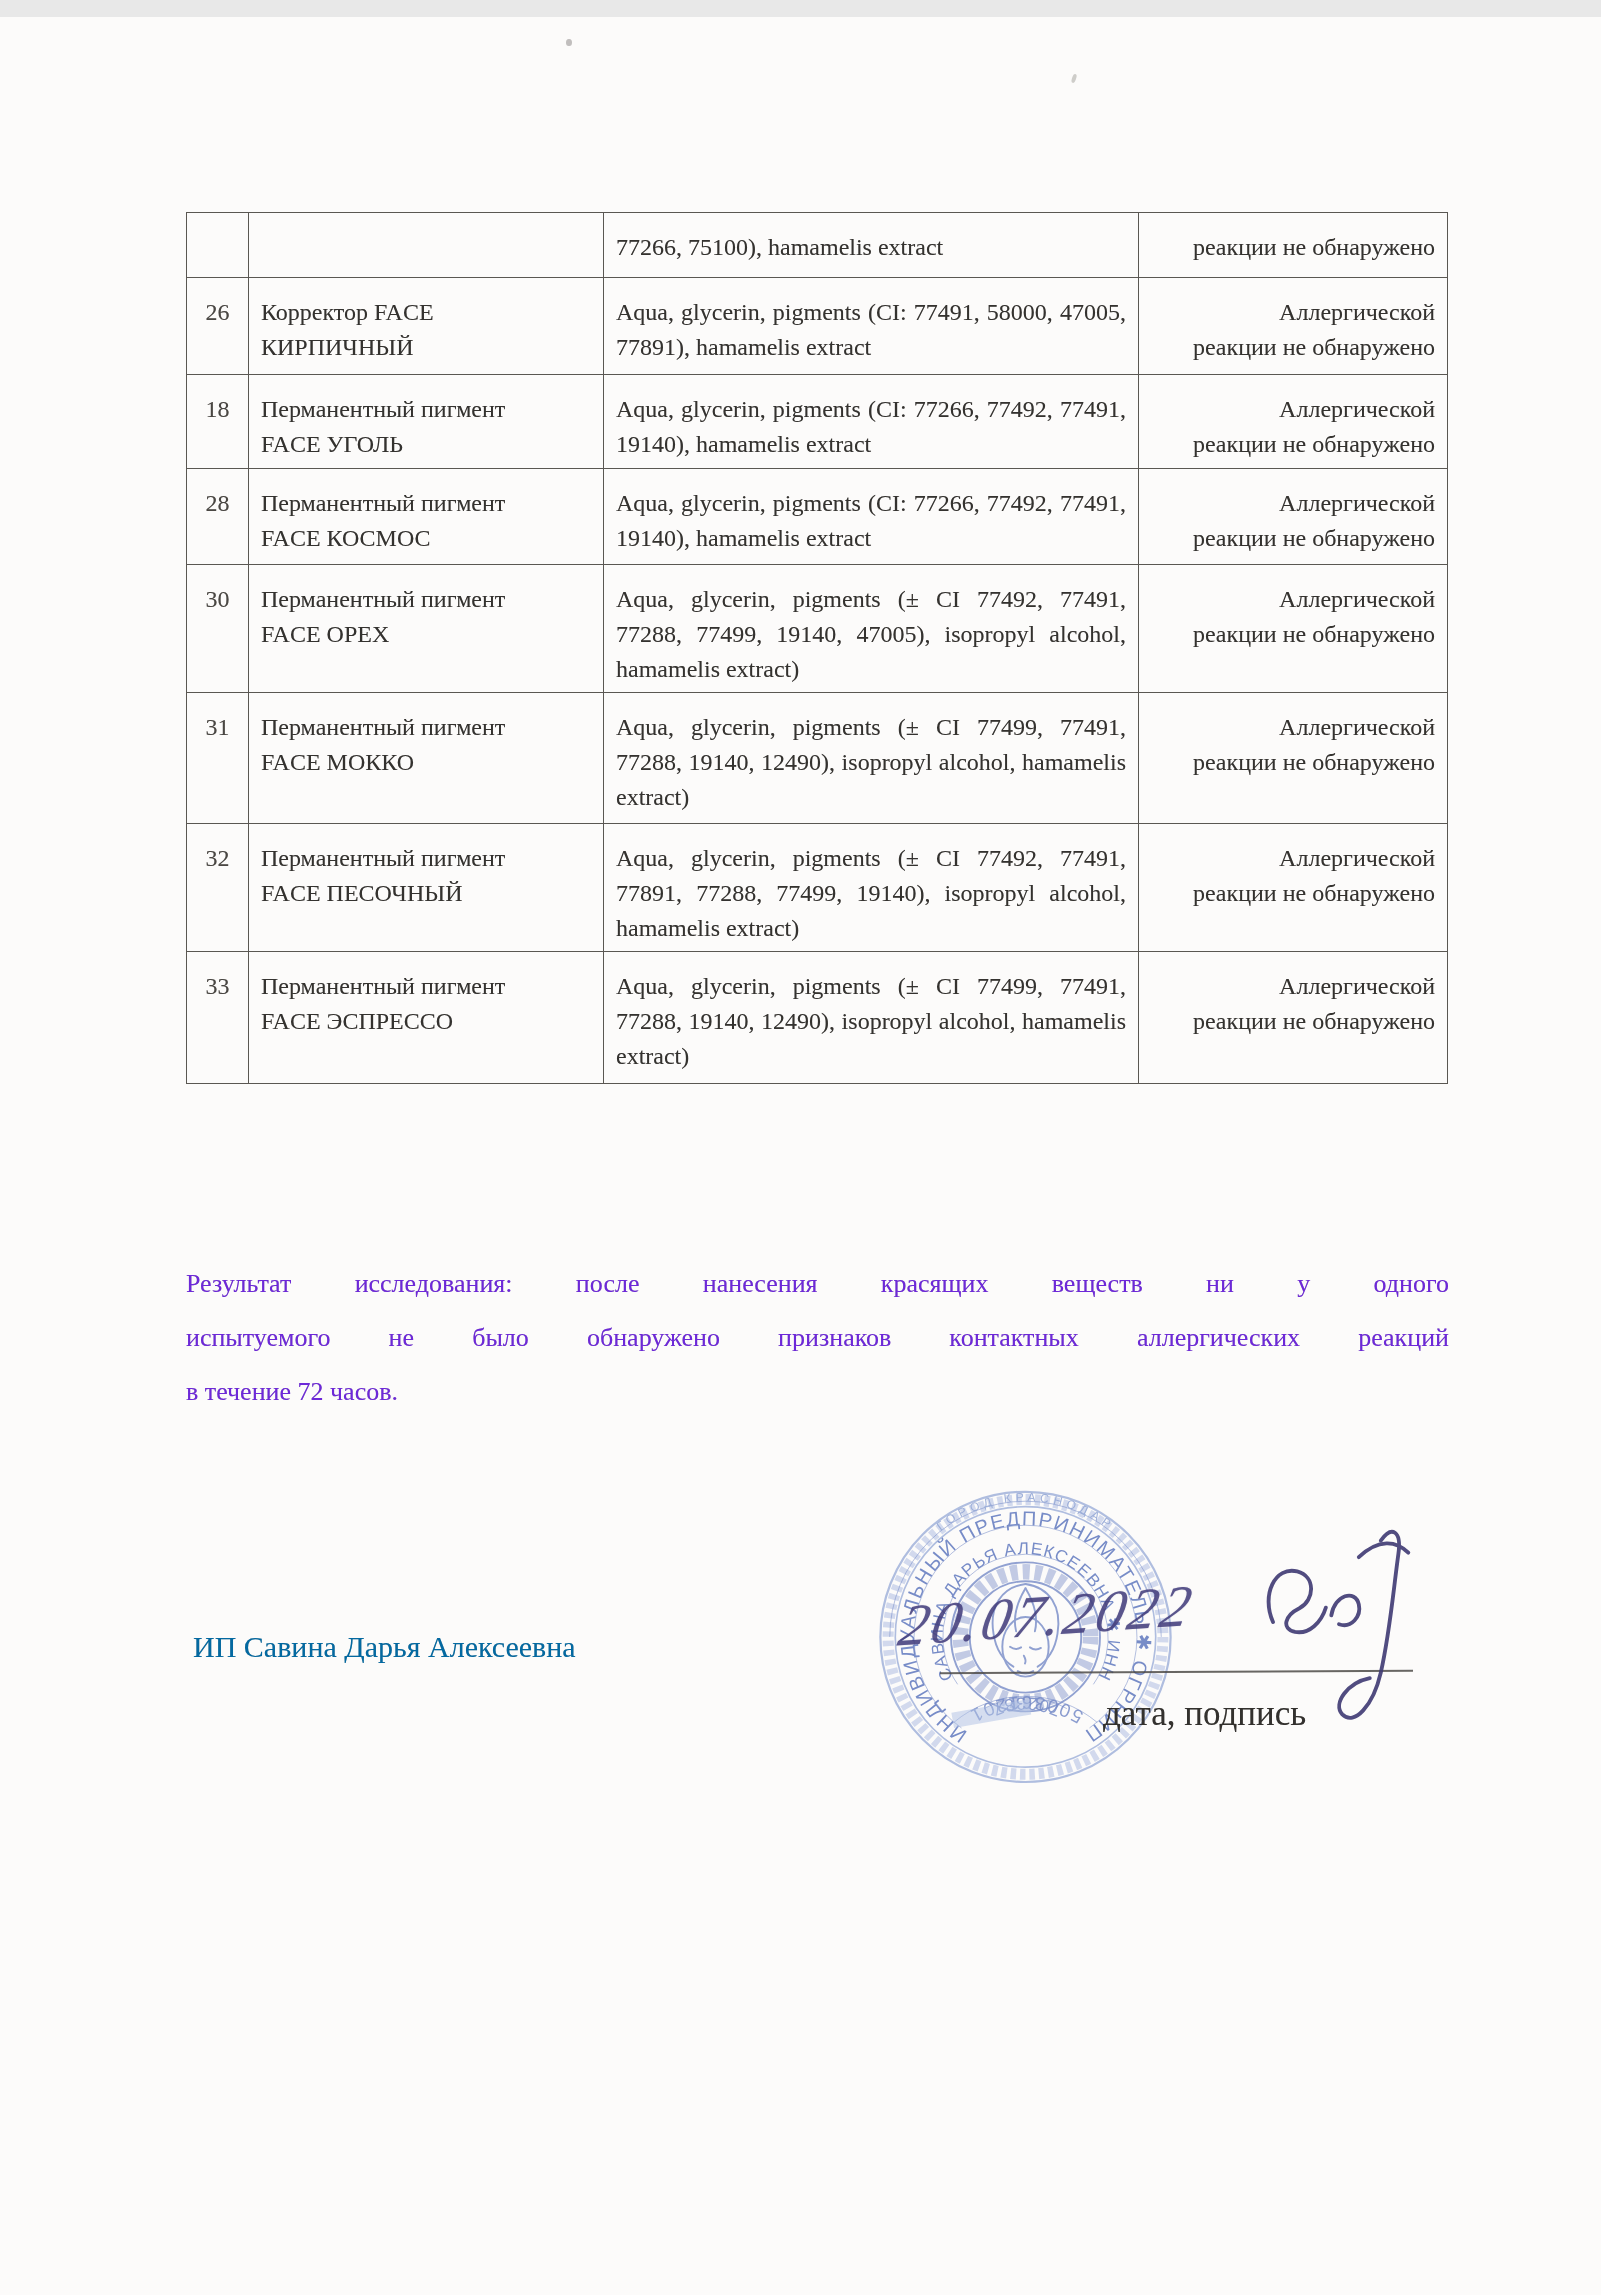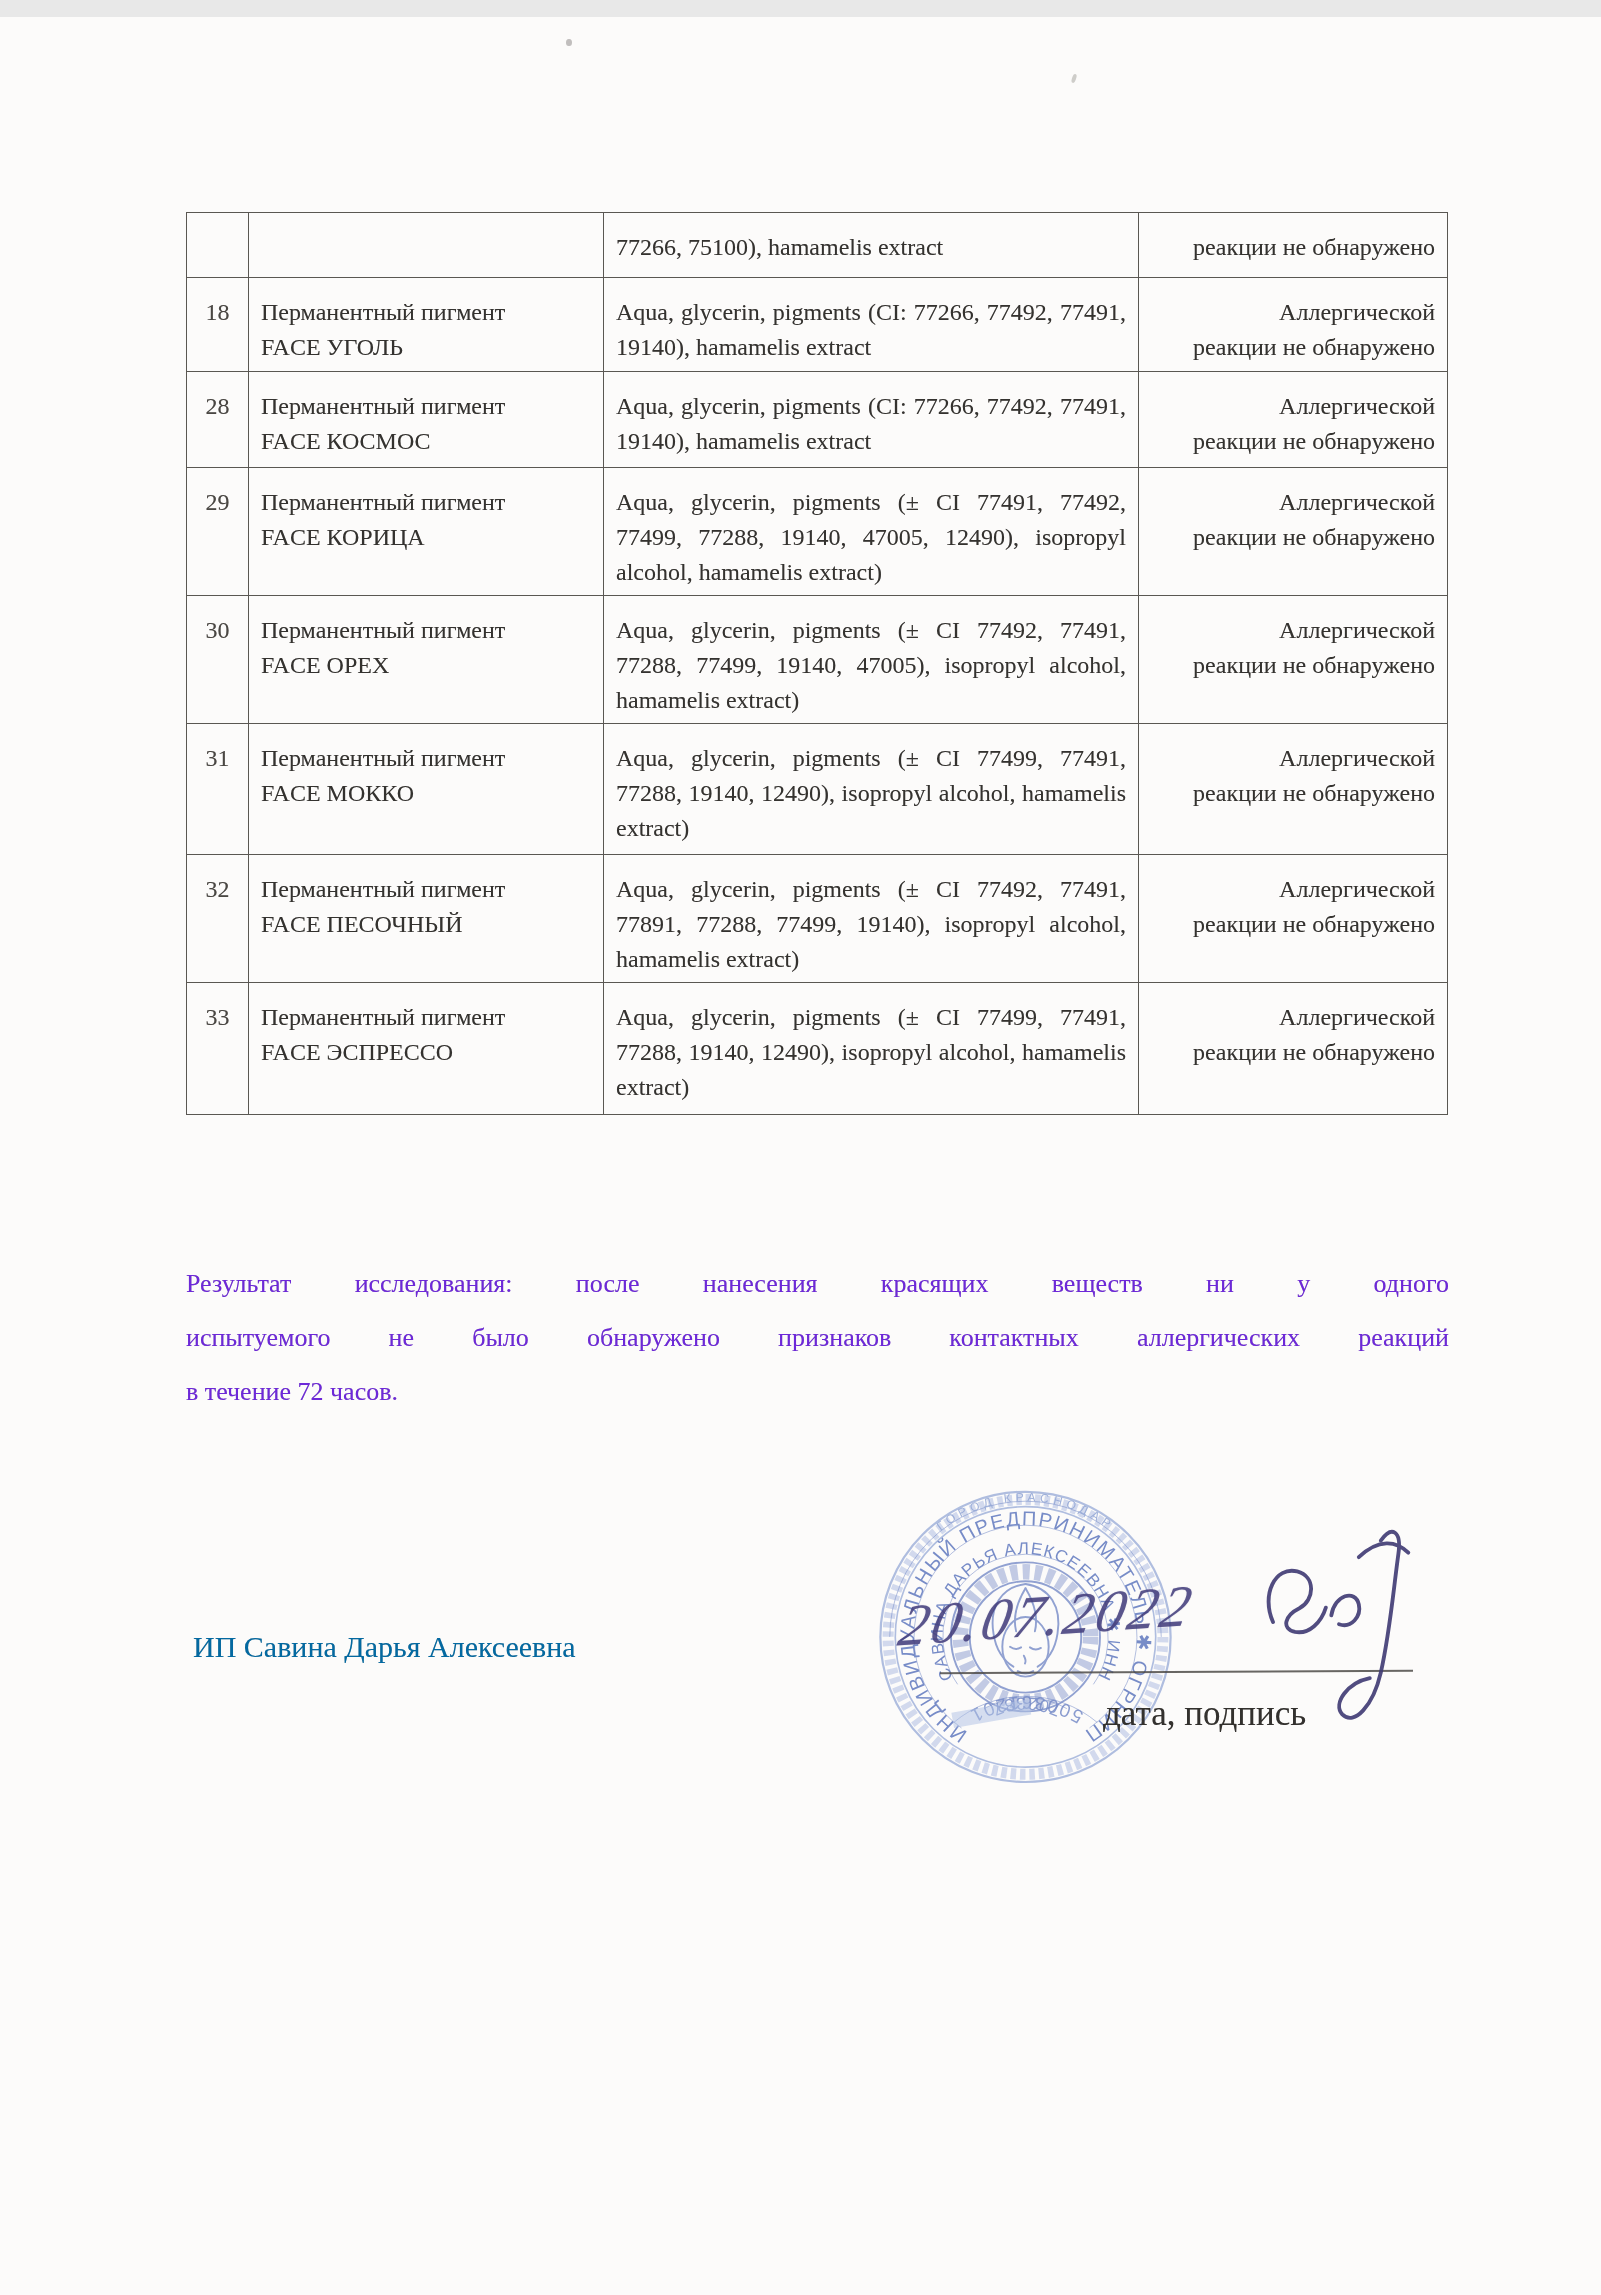--- a/index.html
+++ b/index.html
@@ -85,41 +85,41 @@
         <col style="width:535px">
         <col style="width:309px">
     </colgroup>
     <tbody>
         <tr style="height:65px">
       <td class="num"></td>
       <td class="name"></td>
       <td class="ingr">77266, 75100), hamamelis extract</td>
       <td class="res">реакции не обнаружено</td>
     </tr>
+    <tr style="height:97px">
+      <td class="num">26</td>
+      <td class="name">Корректор FACE
+КИРПИЧНЫЙ</td>
+      <td class="ingr">Aqua, glycerin, pigments (CI: 77491, 58000, 47005, 77891), hamamelis extract</td>
+      <td class="res">Аллергической
+реакции не обнаружено</td>
+    </tr>
     <tr style="height:94px">
       <td class="num">18</td>
       <td class="name">Перманентный пигмент
 FACE УГОЛЬ</td>
       <td class="ingr">Aqua, glycerin, pigments (CI: 77266, 77492, 77491, 19140), hamamelis extract</td>
       <td class="res">Аллергической
 реакции не обнаружено</td>
     </tr>
     <tr style="height:96px">
       <td class="num">28</td>
       <td class="name">Перманентный пигмент
 FACE КОСМОС</td>
       <td class="ingr">Aqua, glycerin, pigments (CI: 77266, 77492, 77491, 19140), hamamelis extract</td>
-      <td class="res">Аллергической
-реакции не обнаружено</td>
-    </tr>
-    <tr style="height:124px">
-      <td class="num">29</td>
-      <td class="name">Перманентный пигмент
-FACE КОРИЦА</td>
-      <td class="ingr">Aqua, glycerin, pigments (± CI 77491, 77492, 77499, 77288, 19140, 47005, 12490), isopropyl alcohol, hamamelis extract)</td>
       <td class="res">Аллергической
 реакции не обнаружено</td>
     </tr>
     <tr style="height:124px">
       <td class="num">30</td>
       <td class="name">Перманентный пигмент
 FACE ОРЕХ</td>
       <td class="ingr">Aqua, glycerin, pigments (± CI 77492, 77491, 77288, 77499, 19140, 47005), isopropyl alcohol, hamamelis extract)</td>
       <td class="res">Аллергической
 реакции не обнаружено</td>

